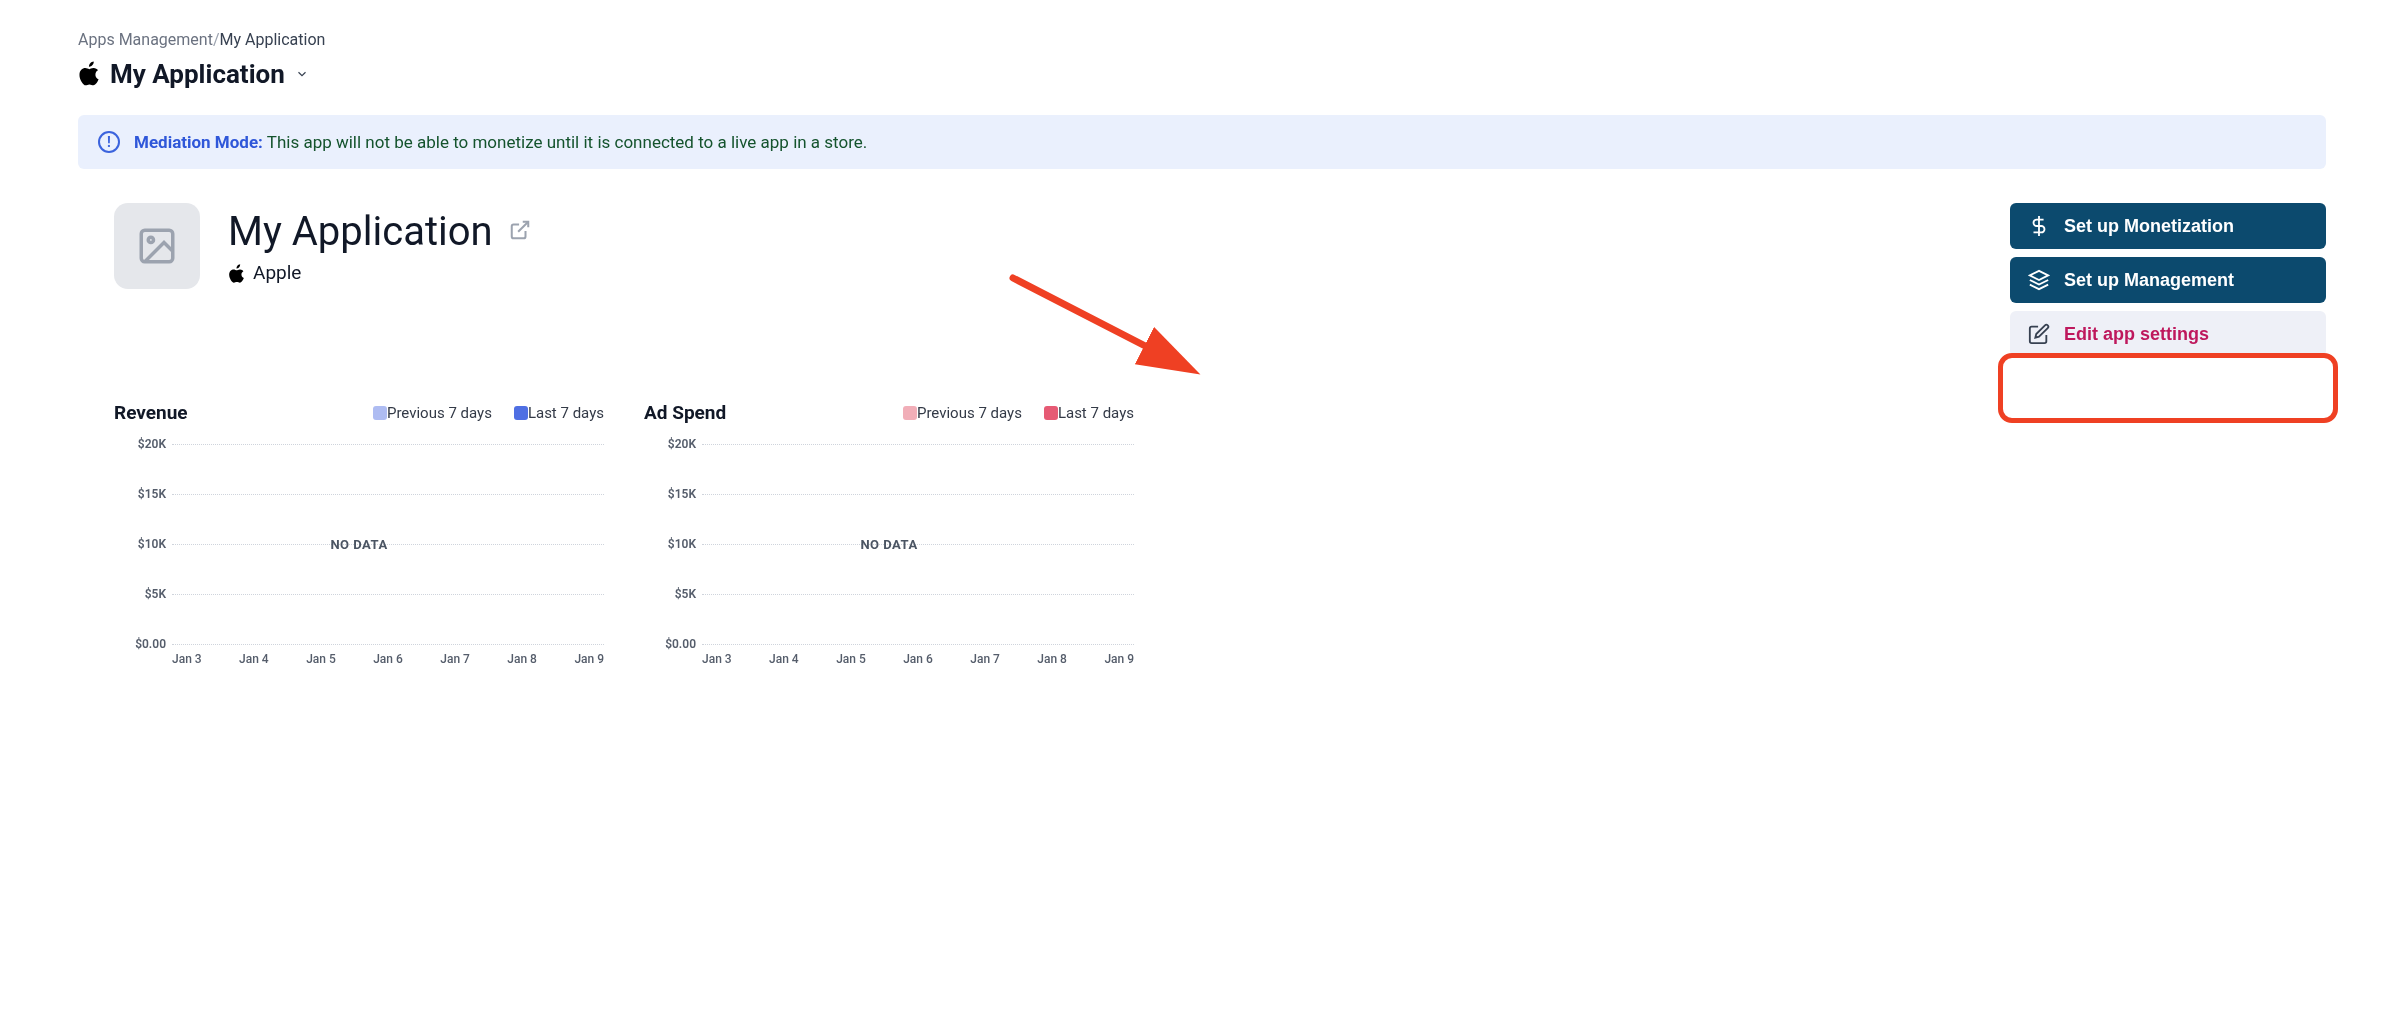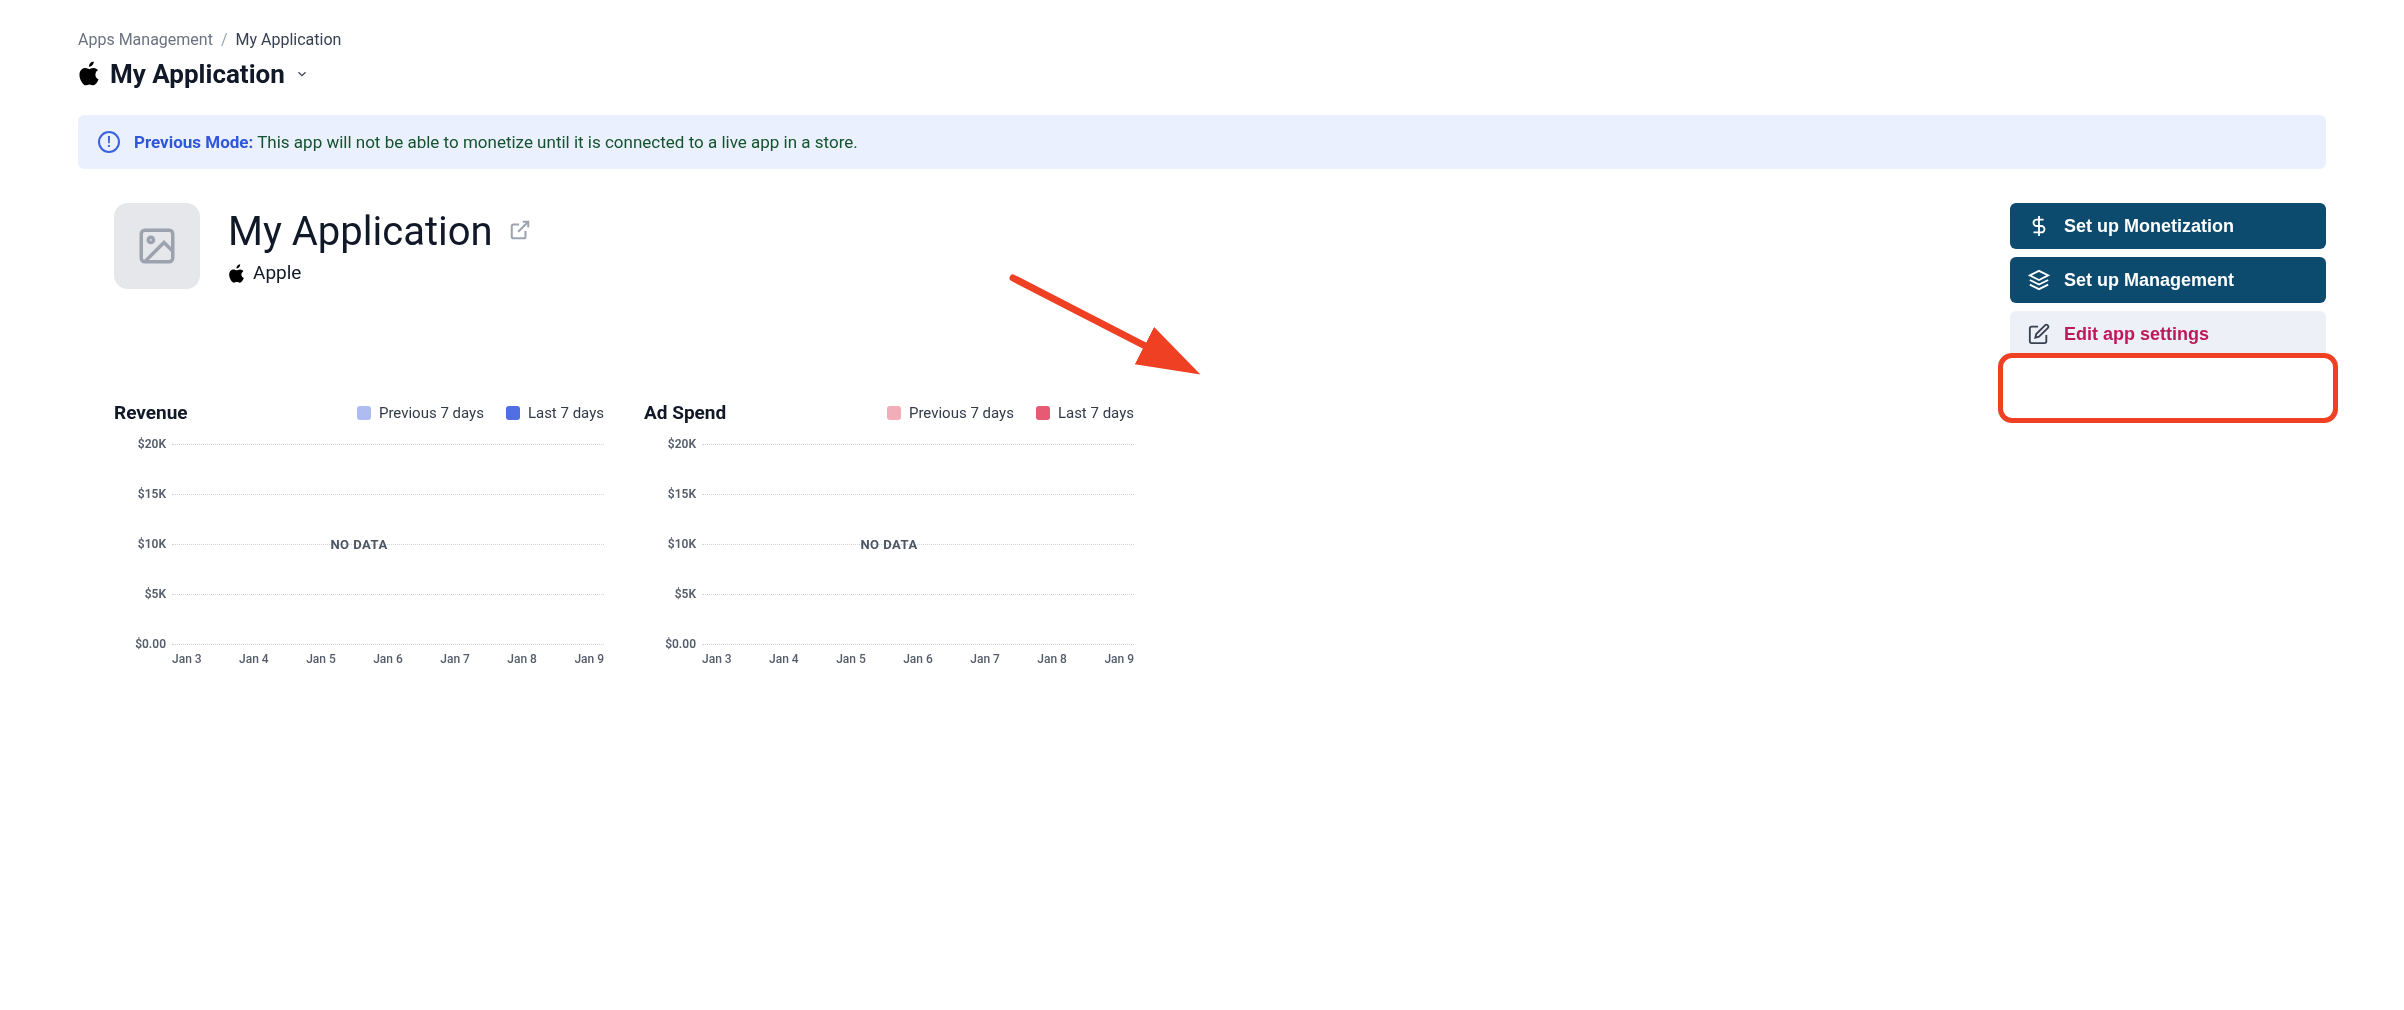--- a/index.html
+++ b/index.html
@@ -8,21 +8,21 @@
     background: #fff;
     color: #1f2937;
     padding: 30px 78px;
     width: 2404px;
   }
   .breadcrumb {
     font-size: 16px;
     color: #6b7280;
     display: flex;
     align-items: center;
-    gap: 8px;
+    gap: 0;
     margin-bottom: 10px;
   }
   .breadcrumb a { color: #6b7280; text-decoration: none; }
   .breadcrumb .sep { color: #9ca3af; }
   .breadcrumb .current { color: #374151; }
 
   .app-selector {
     display: flex;
     align-items: center;
     gap: 10px;
@@ -118,21 +118,21 @@
     margin-top: 44px;
     padding-left: 36px;
   }
   .chart-col { width: 490px; }
   .chart-head {
     display:flex; align-items:center; justify-content:space-between;
     margin-bottom: 20px;
   }
   .chart-title { font-size:19px; font-weight:700; color:#111827; }
   .legend { display:flex; gap:22px; font-size:15px; color:#333a47; }
-  .legend .item { display:flex; align-items:center; gap:8px; }
+  .legend .item { display:flex; align-items:center; }
   .swatch { width:14px; height:14px; border-radius:3px; }
   .chart-body { position:relative; height: 200px; }
   .grid-line { position:absolute; left:58px; right:0; border-top:1px dotted #cfd4dc; }
   .y-label { position:absolute; left:0; width:52px; text-align:right; font-size:12px; color:#555d6b; transform:translateY(-50%); font-weight:600;}
   .no-data { position:absolute; left:0; right:0; top:50%; transform:translateY(-50%); text-align:center; font-size:13px; font-weight:700; color:#4b5563; letter-spacing:0.5px;}
   .x-labels { position:absolute; bottom:-22px; left:58px; right:0; display:flex; justify-content:space-between; font-size:12px; color:#555d6b; font-weight:500;}
 </style>
 </head>
 <body>
 
@@ -148,21 +148,21 @@
     </svg>
   <span>My Application</span>
   <svg class="chev" viewBox="0 0 24 24">
       <polyline points="6 9 12 15 18 9"></polyline>
     </svg>
 </div>
 
 <div class="alert">
   <span class="alert-icon">!</span>
   <span>
-    <span class="title">Previous Mode:</span>
+    <span class="title">Mediation Mode:</span>
     <span class="msg">This app will not be able to monetize until it is connected to a live app in a store.</span>
   </span>
 </div>
 
 <div class="header-block" style="position:relative;">
   <div class="app-info" style="padding-left:36px;">
     <div class="app-icon">
       <svg viewBox="0 0 24 24">
           <rect x="3" y="3" width="18" height="18" rx="2"></rect>
           <circle cx="8.5" cy="8.5" r="1.5"></circle>

